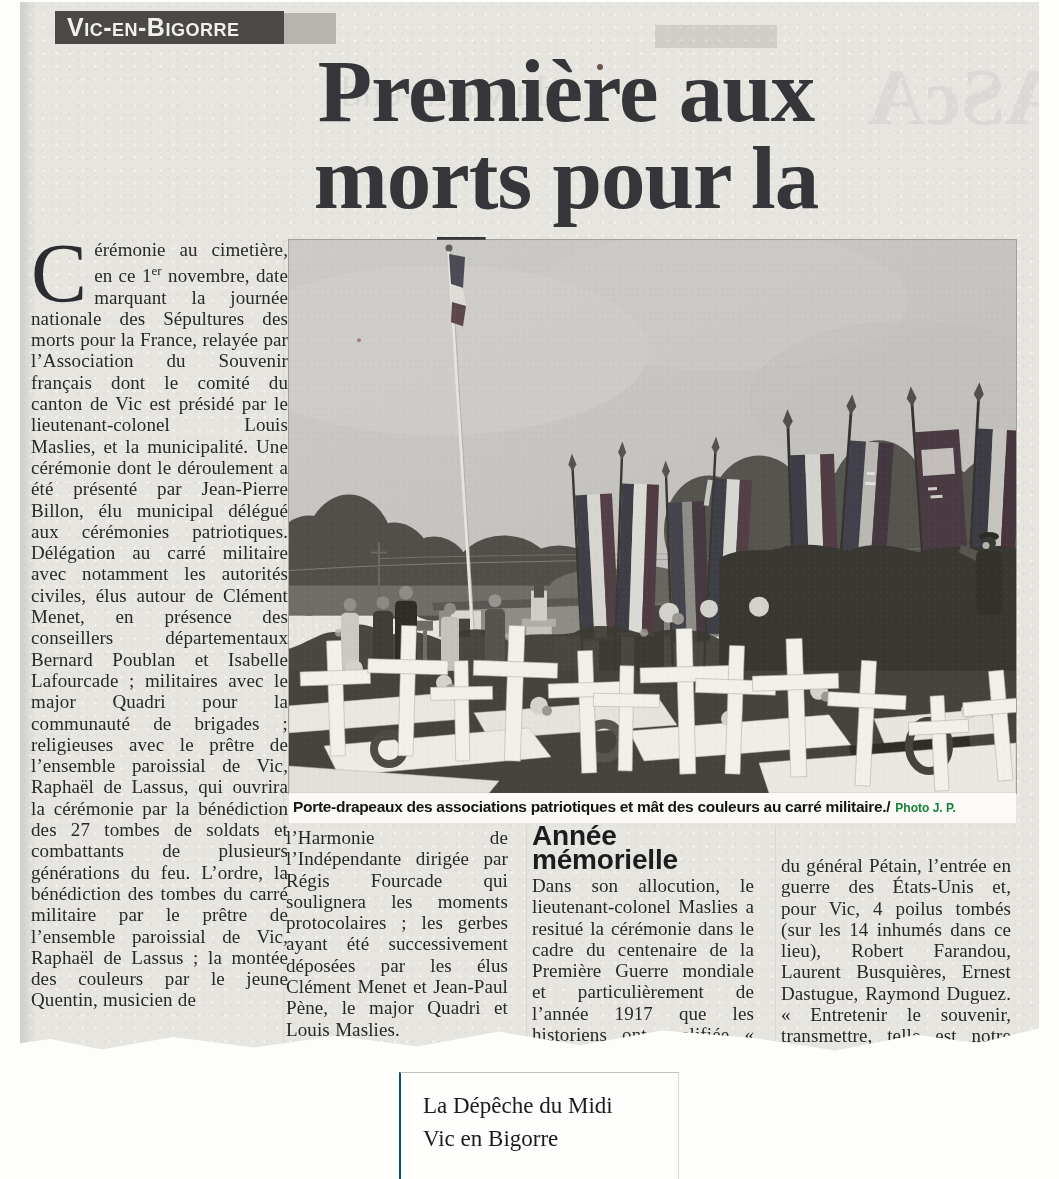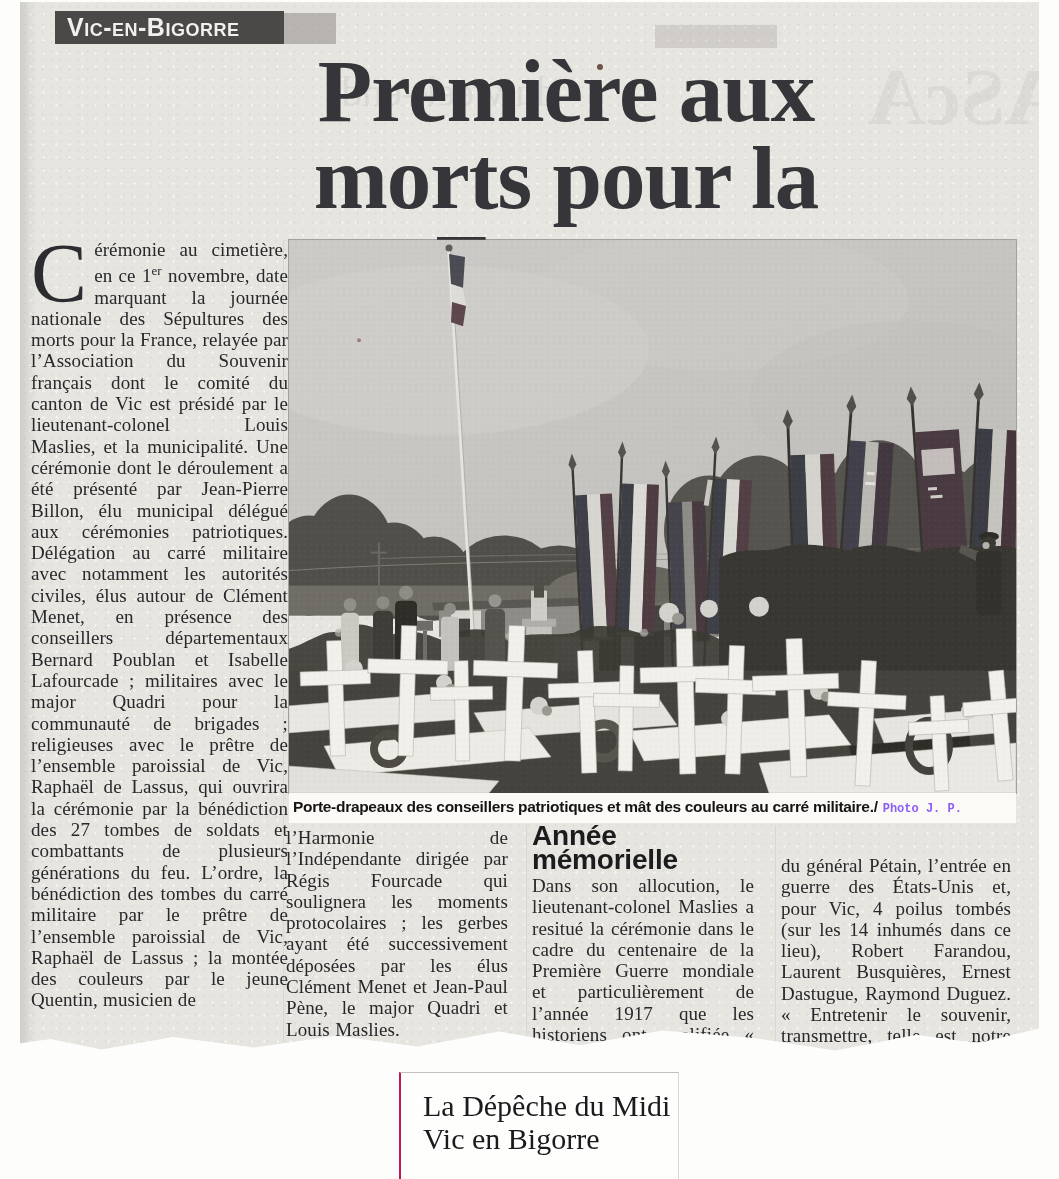--- a/index.html
+++ b/index.html
@@ -68,29 +68,29 @@
   .fold { position:absolute; width:1px; background:rgba(0,0,0,.06); }
 
   
   .photo { position:absolute; left:269px; top:238px; width:727px; height:553px;
     outline:1px solid rgba(95,93,88,.5); }
   .photo svg { display:block; width:100%; height:100%; }
   .caption-bar { position:absolute; left:269px; top:791px; width:727px; height:30px;
     background:#fbfaf7; padding:5px 0 0 4px; white-space:nowrap; }
   .caption { font-family:"Liberation Sans", sans-serif; font-weight:700;
     font-size:15.5px; color:#141414; letter-spacing:-.3px; }
-  .credit { font-family:Liberation Mono, monospace; font-weight:700;
-    font-size:12px; color:#8b5cf6; margin-left:5px; }
+  .credit { font-family:Liberation Sans, sans-serif; font-weight:700;
+    font-size:12px; color:#15803d; margin-left:5px; }
 
   
   .footer-box { position:absolute; left:399px; top:1072px; width:280px; height:107px;
-    border-left:2px solid #be185d; border-top:1px solid #c2c0bd;
+    border-left:2px solid #0c4a6e; border-top:1px solid #c2c0bd;
     border-right:1px solid #dcdad7; background:#fefefd;
     padding:16px 0 0 22px;
-    font-family:"Liberation Serif", serif; font-size:30px; line-height:33px;
+    font-family:"Liberation Serif", serif; font-size:23px; line-height:33px;
     color:#1b1b1d; }
 </style>
 </head>
 <body>
 
 <div class="page">
 
   <div class="paper">
     <div class="edge-shade"></div>
 
@@ -388,21 +388,21 @@
           <g transform="translate(707,430) rotate(-5)">
               <rect x="-7.5" width="15" height="110"></rect>
               <rect x="-36" y="29" width="72" height="14"></rect>
             </g>
         </g>
 
         <rect x="0" y="0" width="727" height="552" fill="url(#grain)"></rect>
       </svg>
     </div>
 
-    <div class="caption-bar"><span class="caption">Porte-drapeaux des conseillers patriotiques et mât des couleurs au carré militaire./</span><span class="credit">Photo J. P.</span></div>
+    <div class="caption-bar"><span class="caption">Porte-drapeaux des associations patriotiques et mât des couleurs au carré militaire./</span><span class="credit">Photo J. P.</span></div>
 
     <div class="body-col col2">l’Harmonie de l’Indépendante dirigée par Régis Fourcade qui soulignera les moments protocolaires ; les gerbes ayant été successivement déposées par les élus Clément Menet et Jean-Paul Pène, le major Quadri et Louis Maslies.</div>
 
     <div class="body-col col3">
       <div class="subhead">Année mémorielle</div>
       <span>Dans son allocution, le lieutenant-colonel Maslies a resitué la cérémonie dans le cadre du centenaire de la Première Guerre mondiale et particulièrement de l’année 1917 que les historiens ont qualifiée « d’étrange » : le Chemin des Dames, l’arrivée</span>
     </div>
 
     <div class="body-col col4">
       <span>du général Pétain, l’entrée en guerre des États-Unis et, pour Vic, 4 poilus tombés (sur les 14 inhumés dans ce lieu), Robert Farandou, Laurent Busquières, Ernest Dastugue, Raymond Duguez. « Entretenir le souvenir, transmettre, telle est notre mission ».</span>

